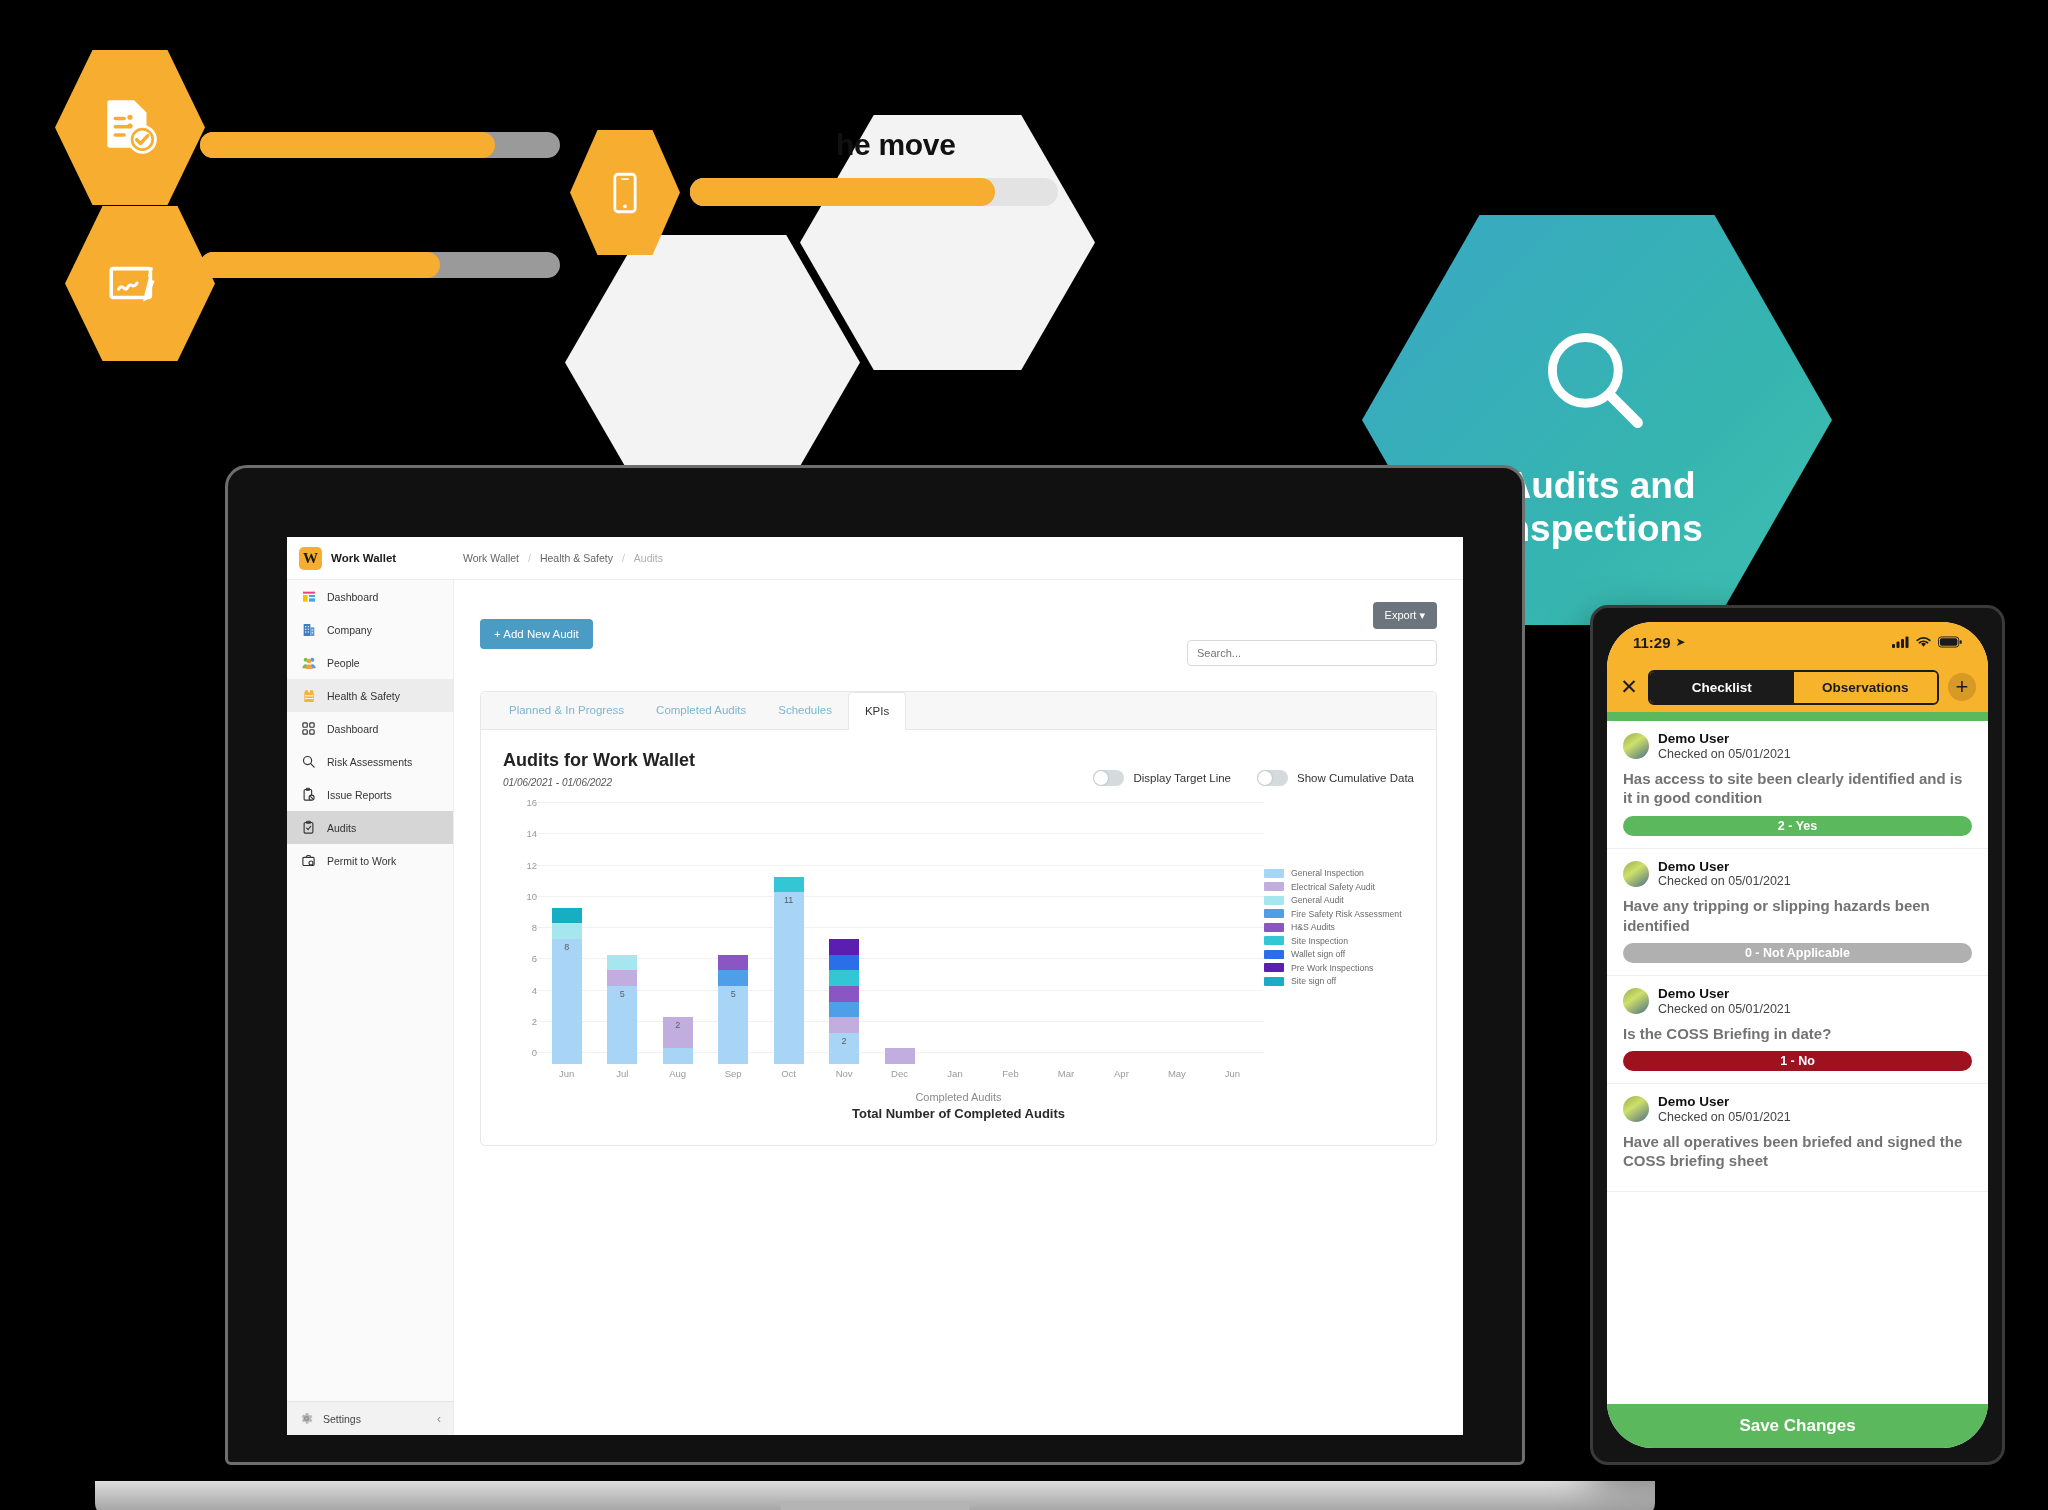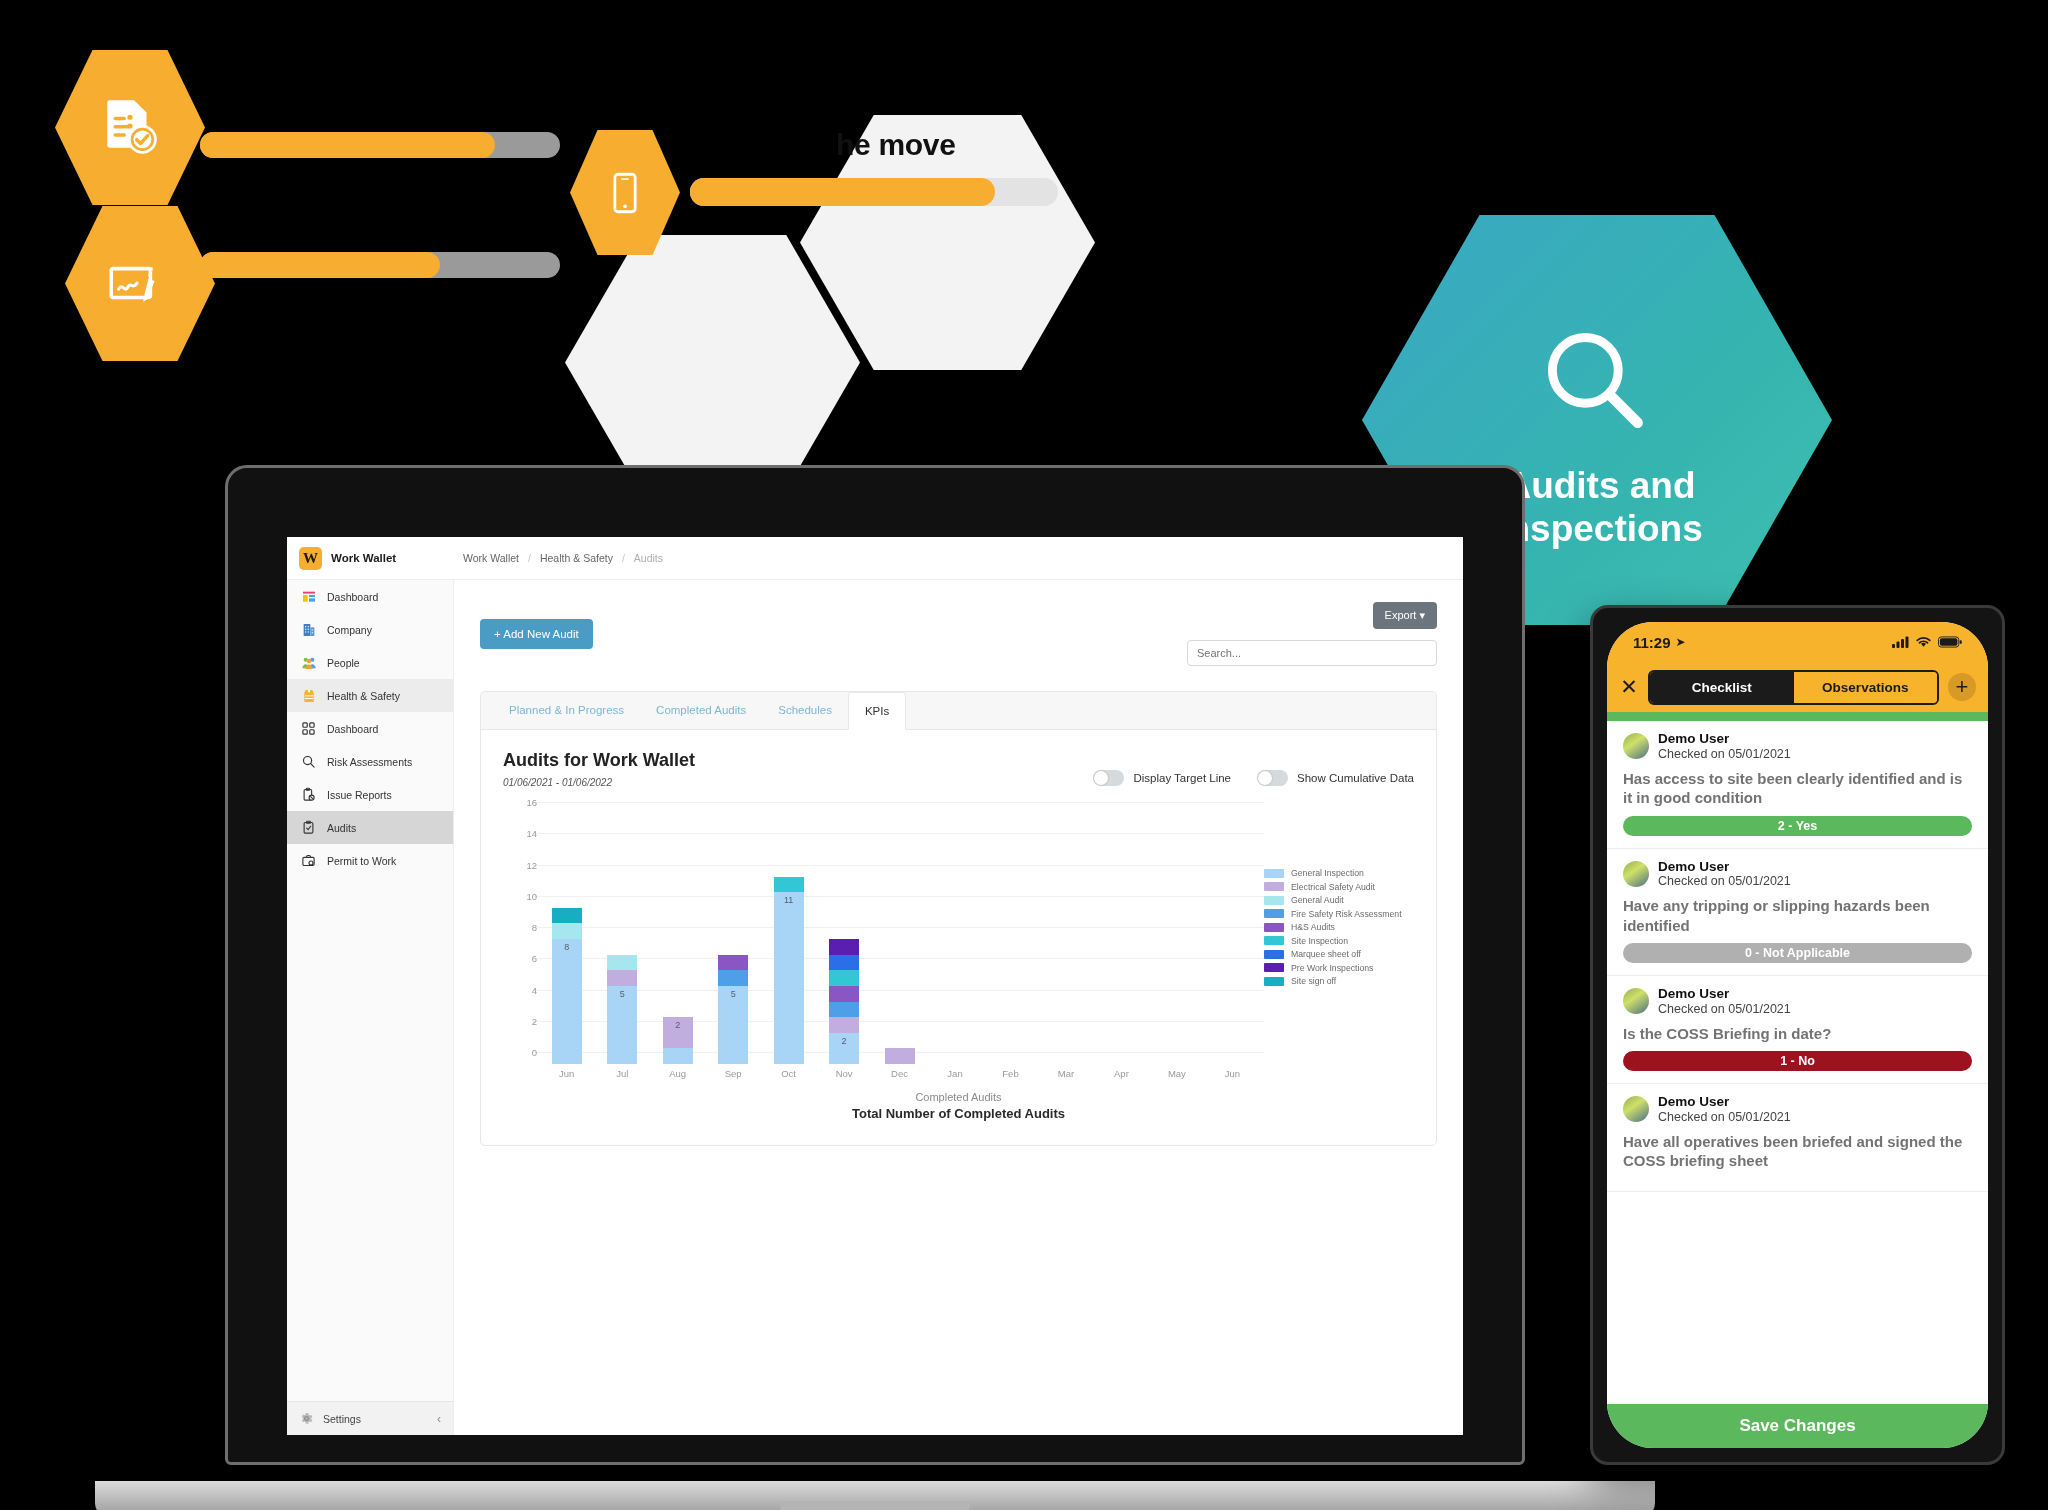--- a/index.html
+++ b/index.html
@@ -531,21 +531,21 @@
                   <div class="lg">
                     <i style="background: rgb(138, 86, 196);"></i>
                     <span>H&amp;S Audits</span>
                   </div>
                   <div class="lg">
                     <i style="background: rgb(51, 199, 214);"></i>
                     <span>Site Inspection</span>
                   </div>
                   <div class="lg">
                     <i style="background: rgb(43, 111, 232);"></i>
-                    <span>Marquee sheet off</span>
+                    <span>Wallet sign off</span>
                   </div>
                   <div class="lg">
                     <i style="background: rgb(90, 31, 176);"></i>
                     <span>Pre Work Inspections</span>
                   </div>
                   <div class="lg">
                     <i style="background: rgb(23, 174, 196);"></i>
                     <span>Site sign off</span>
                   </div>
                 </div>

